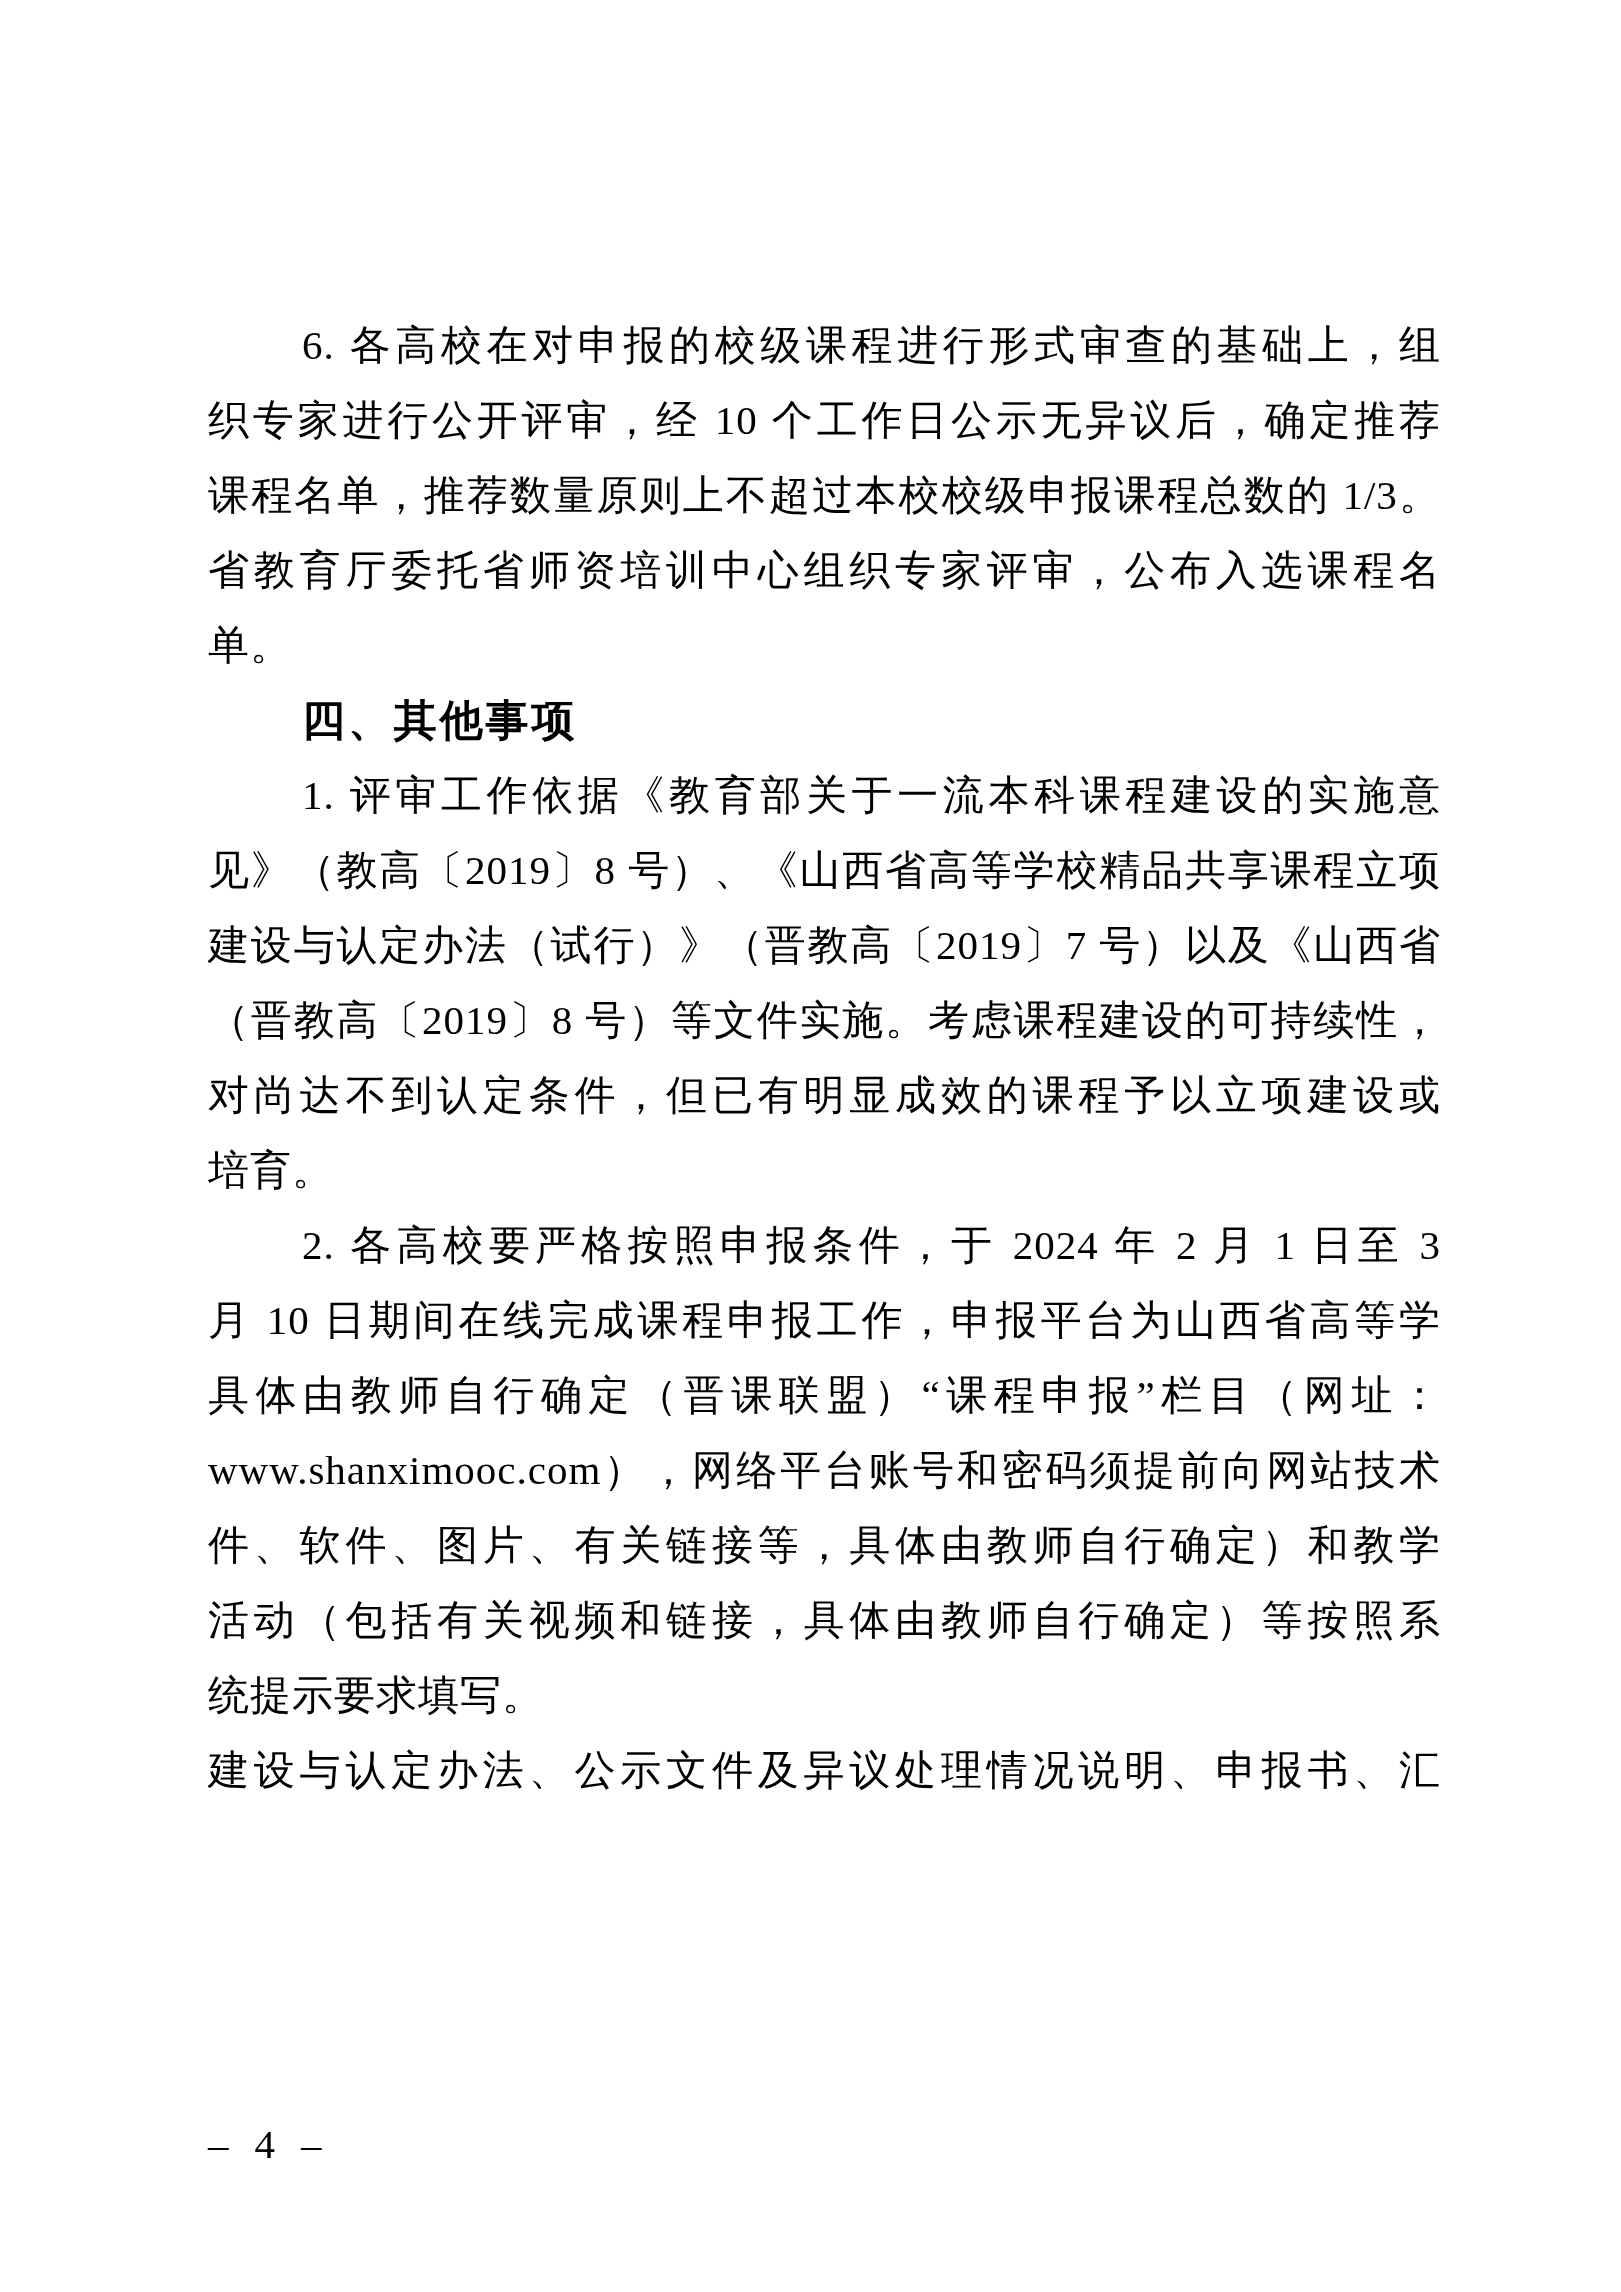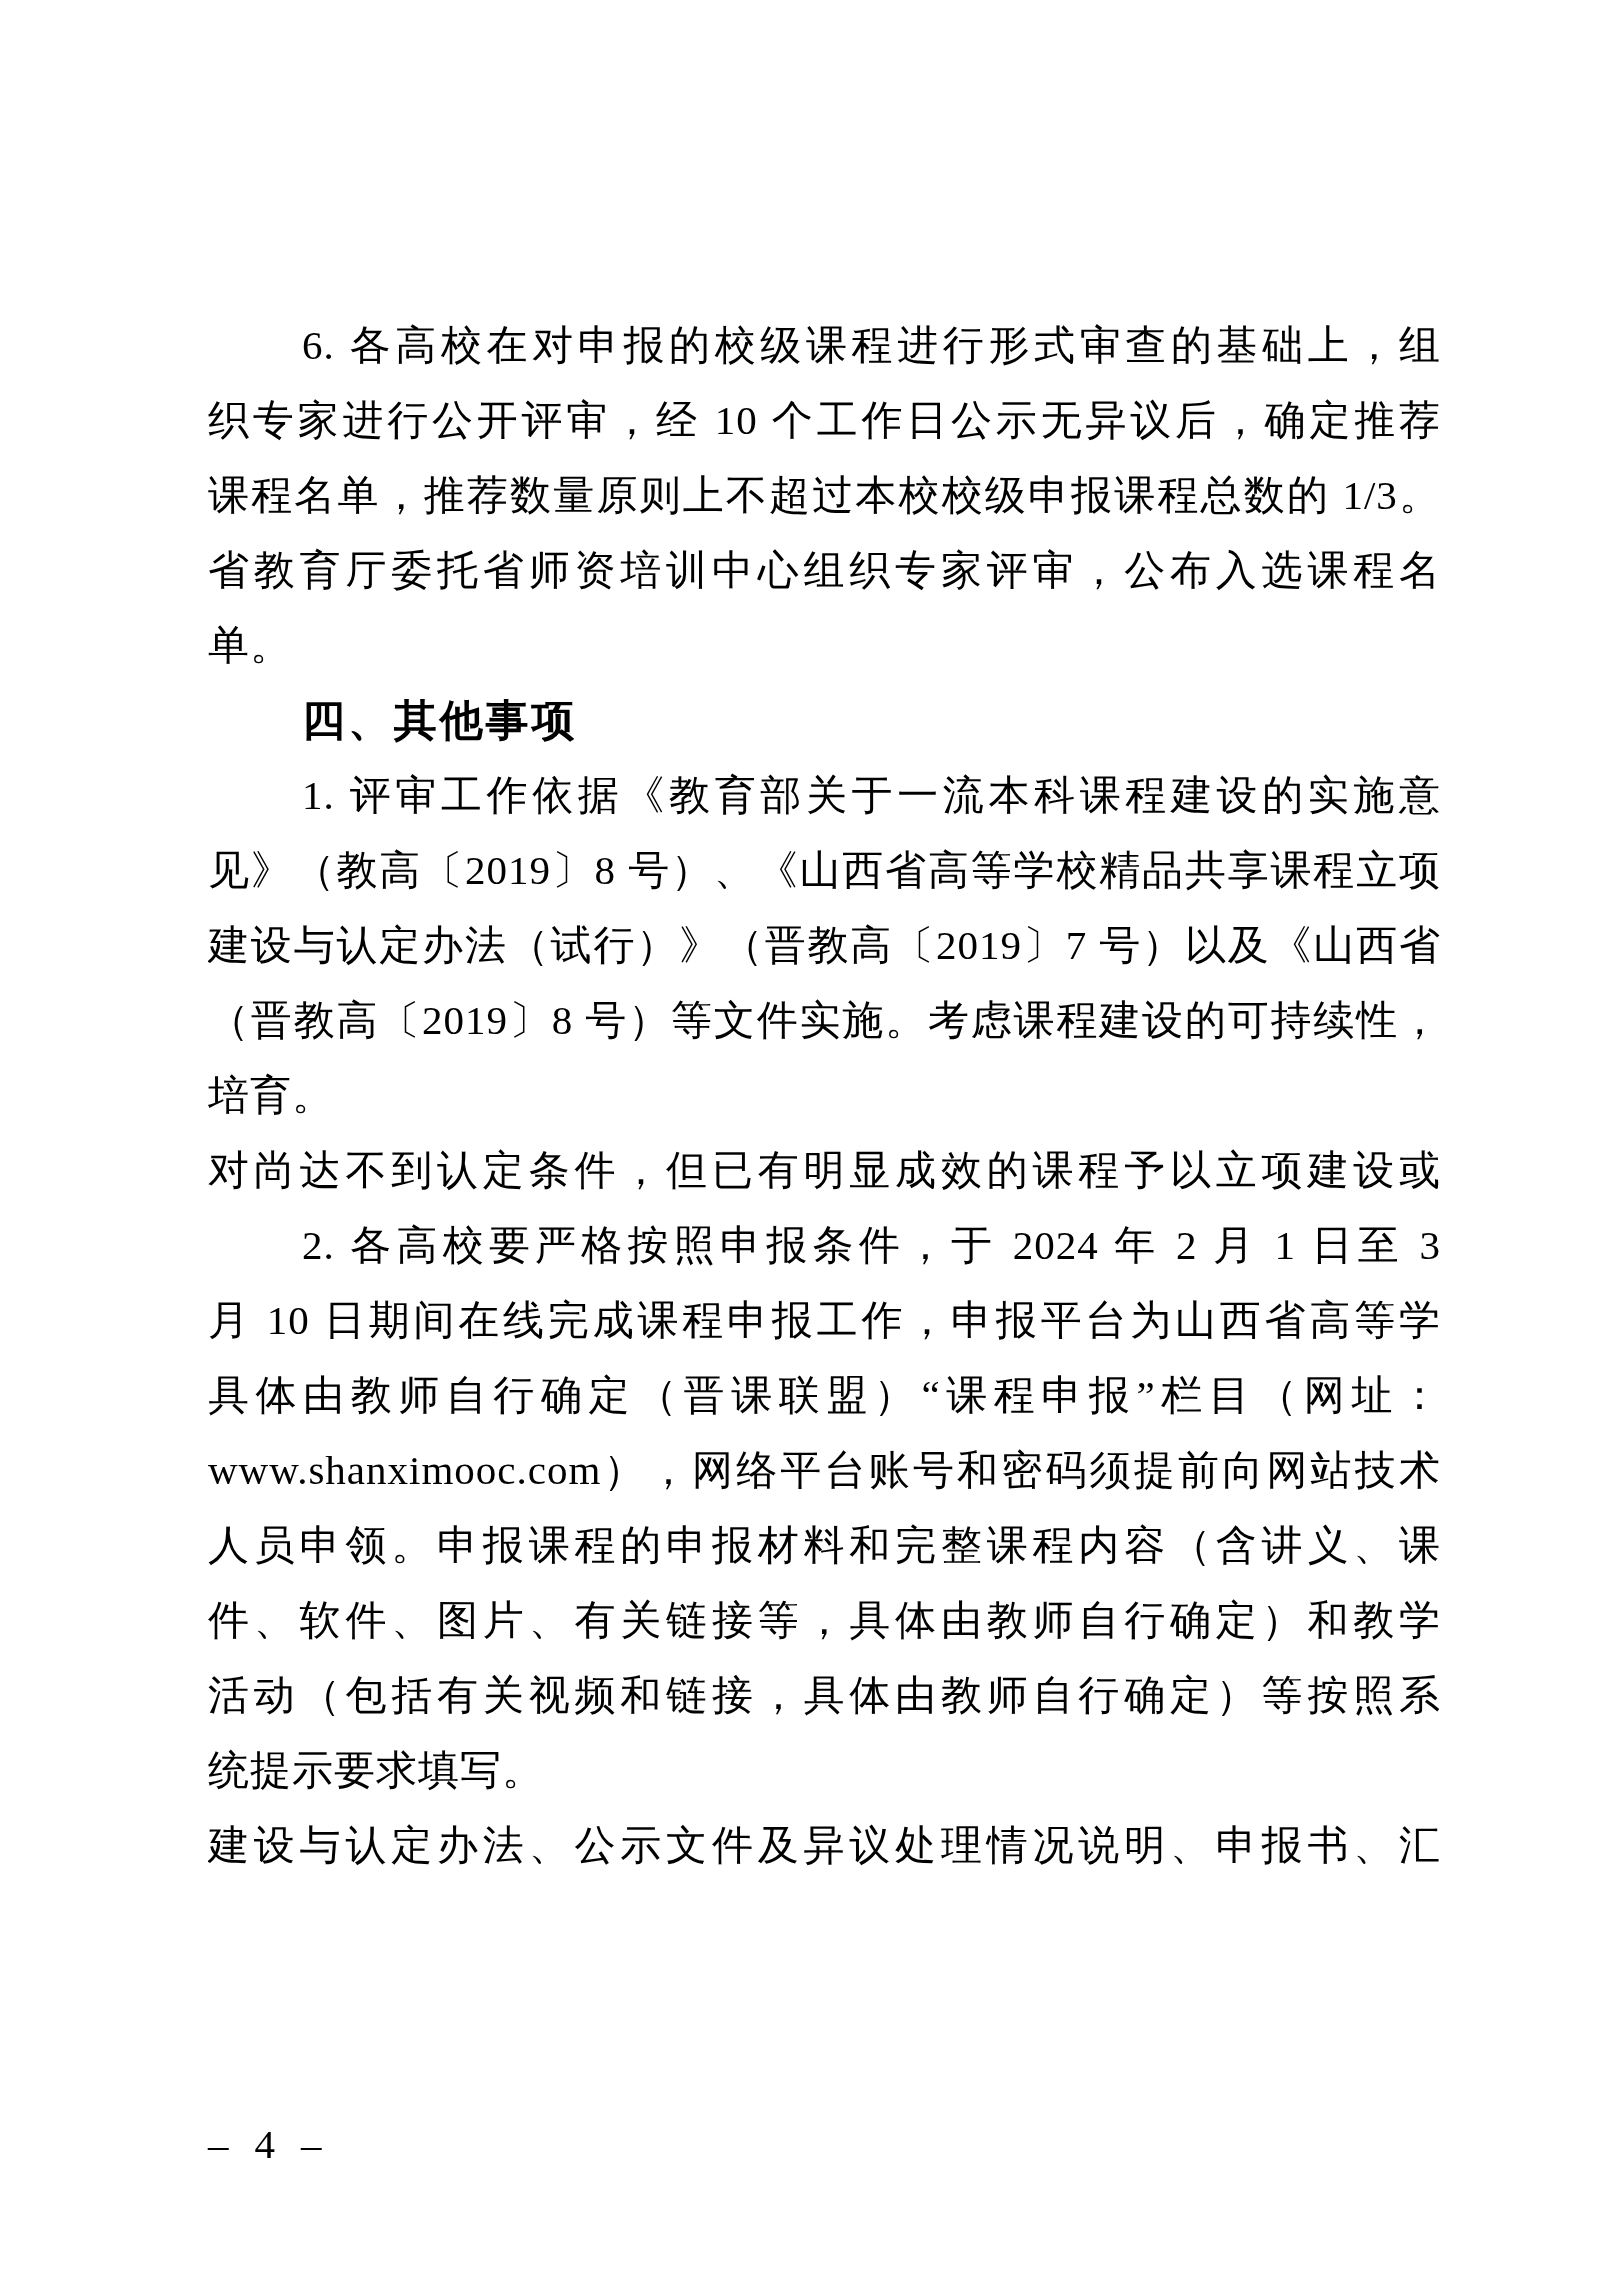--- a/index.html
+++ b/index.html
@@ -68,27 +68,26 @@
     <div class="ln ind">6. 各高校在对申报的校级课程进行形式审查的基础上，组</div>
     <div class="ln">织专家进行公开评审，经 10 个工作日公示无异议后，确定推荐</div>
     <div class="ln">课程名单，推荐数量原则上不超过本校校级申报课程总数的 1/3。</div>
     <div class="ln">省教育厅委托省师资培训中心组织专家评审，公布入选课程名</div>
     <div class="ln end">单。</div>
     <div class="ln ind head">四、其他事项</div>
     <div class="ln ind">1. 评审工作依据《教育部关于一流本科课程建设的实施意</div>
     <div class="ln">见》（教高〔2019〕8 号）、《山西省高等学校精品共享课程立项</div>
     <div class="ln">建设与认定办法（试行）》（晋教高〔2019〕7 号）以及《山西省</div>
     <div class="ln">（晋教高〔2019〕8 号）等文件实施。考虑课程建设的可持续性，</div>
+    <div class="ln">对尚达不到认定条件，但已有明显成效的课程予以立项建设或</div>
     <div class="ln end">培育。</div>
-    <div class="ln">对尚达不到认定条件，但已有明显成效的课程予以立项建设或</div>
     <div class="ln ind">2. 各高校要严格按照申报条件，于 2024 年 2 月 1 日至 3</div>
     <div class="ln">月 10 日期间在线完成课程申报工作，申报平台为山西省高等学</div>
     <div class="ln">具体由教师自行确定（晋课联盟）“课程申报”栏目（网址：</div>
     <div class="ln">www.shanximooc.com），网络平台账号和密码须提前向网站技术</div>
-    <div class="ln">人员申领。申报课程的申报材料和完整课程内容（含讲义、课</div>
     <div class="ln">件、软件、图片、有关链接等，具体由教师自行确定）和教学</div>
     <div class="ln">活动（包括有关视频和链接，具体由教师自行确定）等按照系</div>
     <div class="ln end">统提示要求填写。</div>
     <div class="ln">建设与认定办法、公示文件及异议处理情况说明、申报书、汇</div>
   </div>
   <div class="footer">– 4 –</div>
 </div>
 
 
 </body></html>

